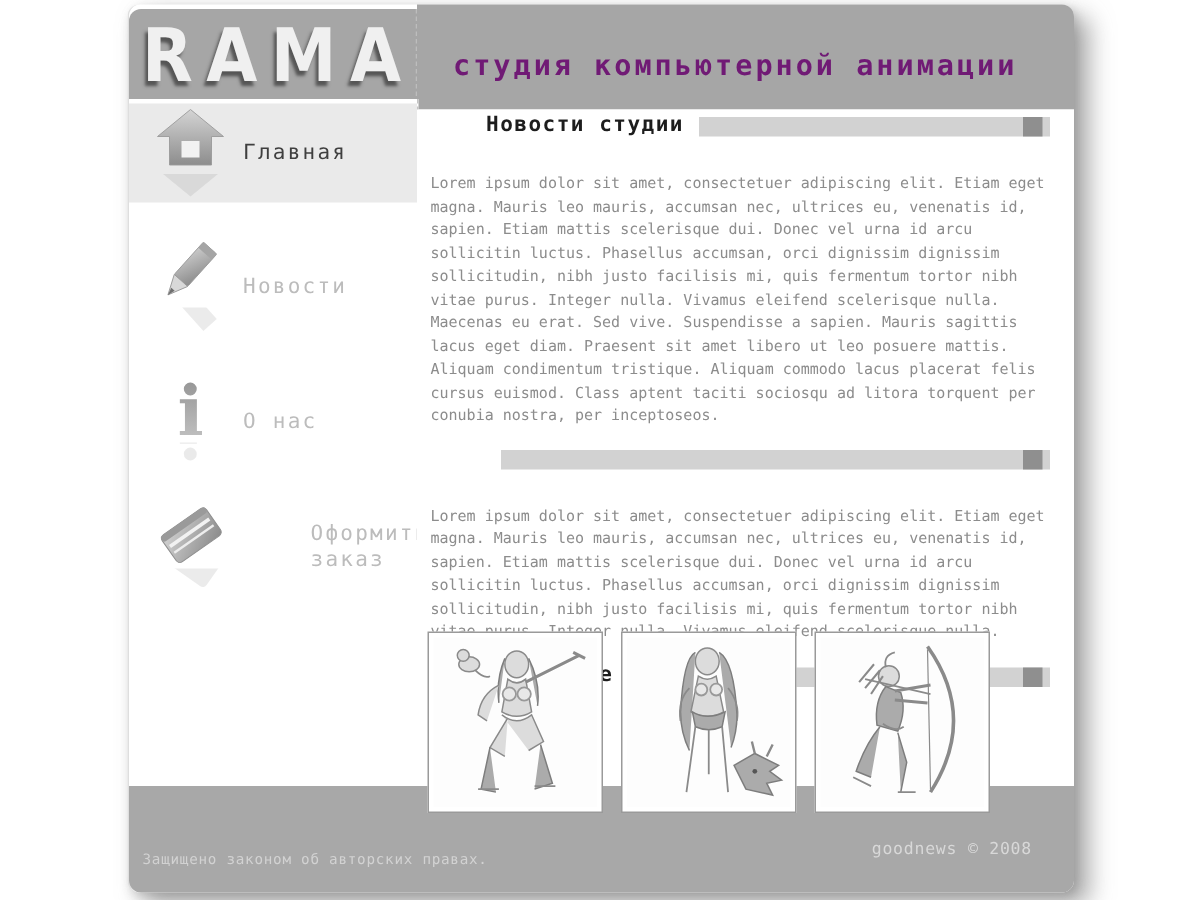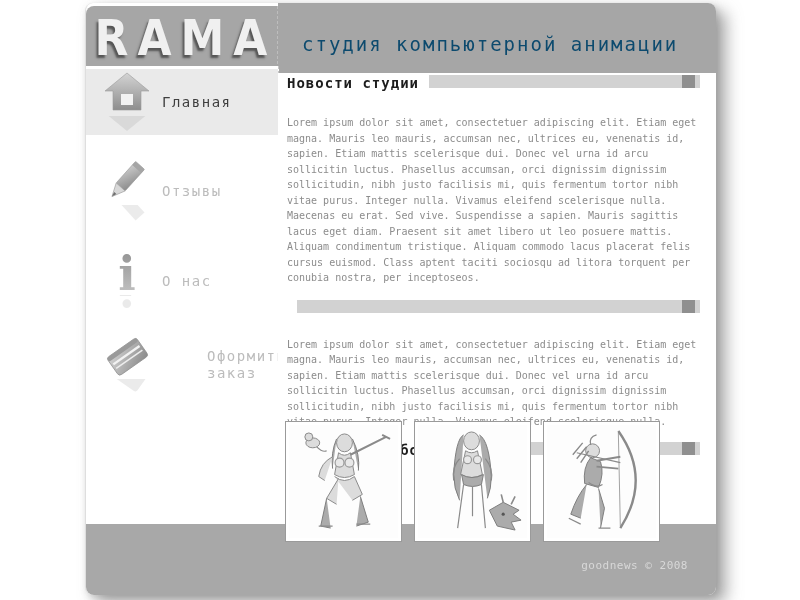--- a/index.html
+++ b/index.html
@@ -10,21 +10,21 @@
         border-radius:8px 8px 8px 8px;}
   
   .hdr-logo{position:absolute;left:0;top:3px;width:191px;height:63px;background:#a6a6a6;
             border-radius:8px 0 0 0;border-right:1px dashed #bdbdbd;
             display:flex;align-items:center;justify-content:center;}
   .hdr-title{position:absolute;left:192px;top:0;width:438px;height:70px;background:#a6a6a6;
              border-radius:0 8px 0 0;display:flex;align-items:center;}
   .logo-text{font-family:"DejaVu Sans", sans-serif;font-weight:bold;font-size:44px;
              letter-spacing:9px;color:#f0f0f0;text-shadow:-2px 3px 2px rgba(70,70,70,.85);
              transform:scaleY(1.12);padding-left:8px;}
-  .tagline{color:#0c4a6e;font-weight:normal;font-size:19px;letter-spacing:2px;
+  .tagline{color:#701a75;font-weight:bold;font-size:19px;letter-spacing:2px;
            padding-left:24px;padding-top:12px;white-space:nowrap;}
   
   .sidebar{position:absolute;left:0;top:63px;width:192px;height:458px;background:#ffffff;
            border-right:1px dashed #c4c4c4;}
   .menu-item{position:absolute;left:0;width:192px;height:66px;display:flex;align-items:center;
              cursor:pointer;}
   .menu-item.active{background:#eaeaea;}
   .mi-1{top:3px;} .mi-2{top:92px;} .mi-3{top:182px;} .mi-4{top:266px;gap:45px;}
   .menu-icon{width:50px;height:64px;margin-left:16px;flex:0 0 auto;display:flex;
              flex-direction:column;align-items:center;}
@@ -33,21 +33,21 @@
   .icon-refl svg{display:block;}
   .menu-label{margin-left:10px;font-weight:normal;font-size:14px;letter-spacing:1.5px;
               color:#bcbcbc;line-height:17px;max-width:104px;}
   .menu-item.active .menu-label{color:#3f3f3f;}
   
   .main{position:absolute;left:192px;top:70px;width:438px;height:451px;background:#ffffff;
         padding:2px 0 0 0;box-sizing:border-box;}
   .section{padding:0 16px 0 9px;}
   .sec-reviews{margin-top:14px;}
   .sec-works{margin-top:12px;}
-  .heading-row{display:flex;align-items:flex-start;}
+  .heading-row{display:flex;align-items:flex-end;margin-left:37px;}
   .heading{font-weight:bold;font-size:14px;letter-spacing:1px;color:#1d1d1d;white-space:nowrap;}
   .heading-bar{flex:1;height:13px;background:#d2d2d2;margin-left:10px;position:relative;}
   .heading-bar-accent{position:absolute;right:5px;top:0;width:13px;height:13px;background:#8f8f8f;}
   .body-text{margin-top:24px;font-size:10px;line-height:15.5px;color:#8c8c8c;width:414px;}
   
   .thumb-row{position:absolute;left:199px;top:418px;display:flex;gap:12px;z-index:5;}
   .thumb{width:117px;height:121px;background:#ffffff;border:1px solid #9a9a9a;box-sizing:border-box;
          padding:3px;cursor:pointer;}
   .thumb svg{display:block;width:109px;height:113px;background:#fdfdfd;}
   
@@ -113,21 +113,21 @@
           </g>
         </svg>
         <span class="icon-refl">
           <svg viewBox="0 0 46 46" width="46" height="46">
             <g transform="rotate(42 22 22)">
                 <rect x="16" y="1" width="12" height="42" fill="#a8a8a8"></rect>
               </g>
           </svg>
         </span>
       </span>
-      <span class="menu-label">Отзывы</span>
+      <span class="menu-label">Новости</span>
     </div>
 
     <div class="menu-item mi-3">
       <span class="menu-icon">
         <svg class="icon-main" viewBox="0 0 46 46">
           <defs>
               <linearGradient id="gi" x1="0" y1="0" x2="0" y2="1">
             <stop offset="0" stop-color="#8f8f8f"></stop>
                 <stop offset="1" stop-color="#c9c9c9"></stop>
           </linearGradient>
@@ -256,17 +256,18 @@
           <path d="M40 60 q-10 12 -16 30 l10 4 M52 64 l6 20 -4 20" class="sketch-dark"></path>
           <path d="M22 94 l12 6 M52 104 h12"></path>
           <path d="M42 58 q8 6 14 2"></path>
         </g>
       </svg>
     </div>
   </div>
 
   <div class="footer">
     <div class="footer-lines">
+      <div>Защищено законом об авторских правах.</div>
     </div>
     <div class="footer-credit">goodnews © 2008</div>
   </div>
 
 </div>
 
 </body></html>

